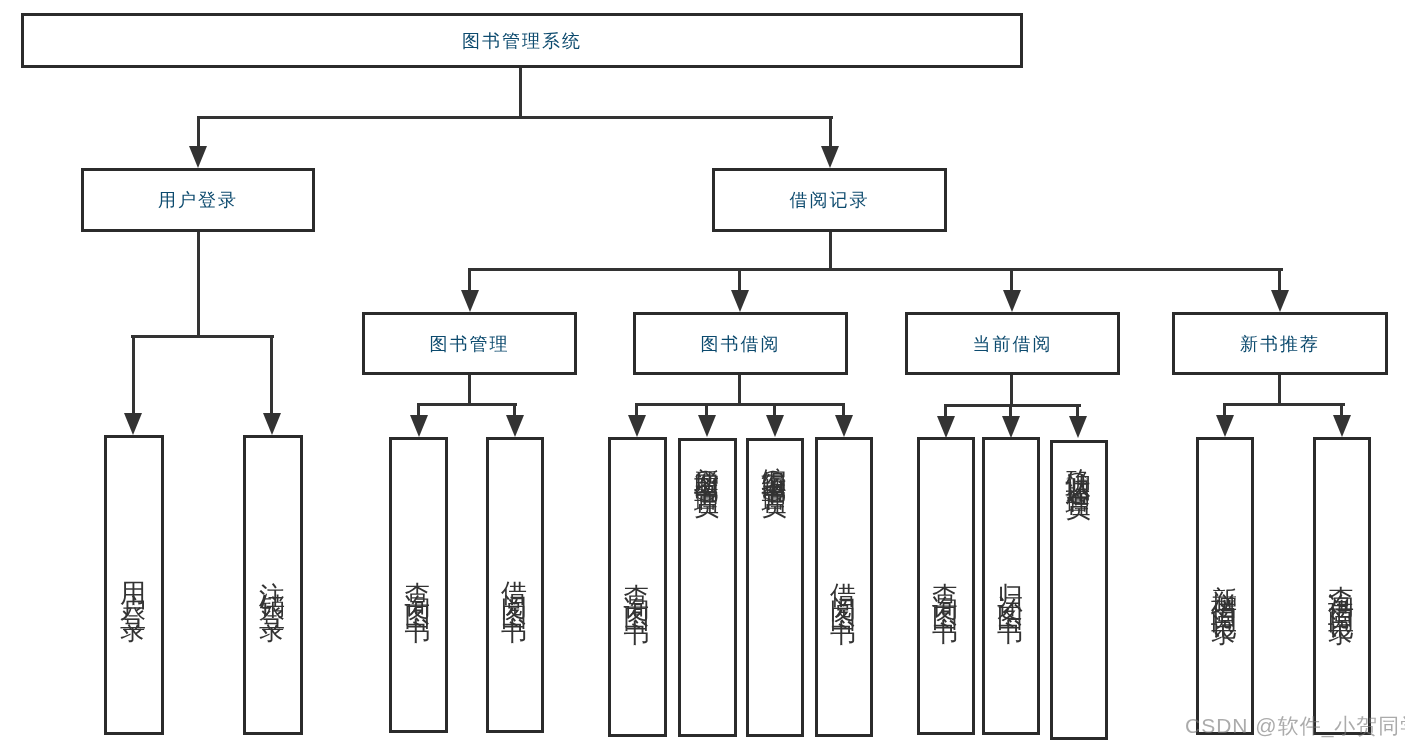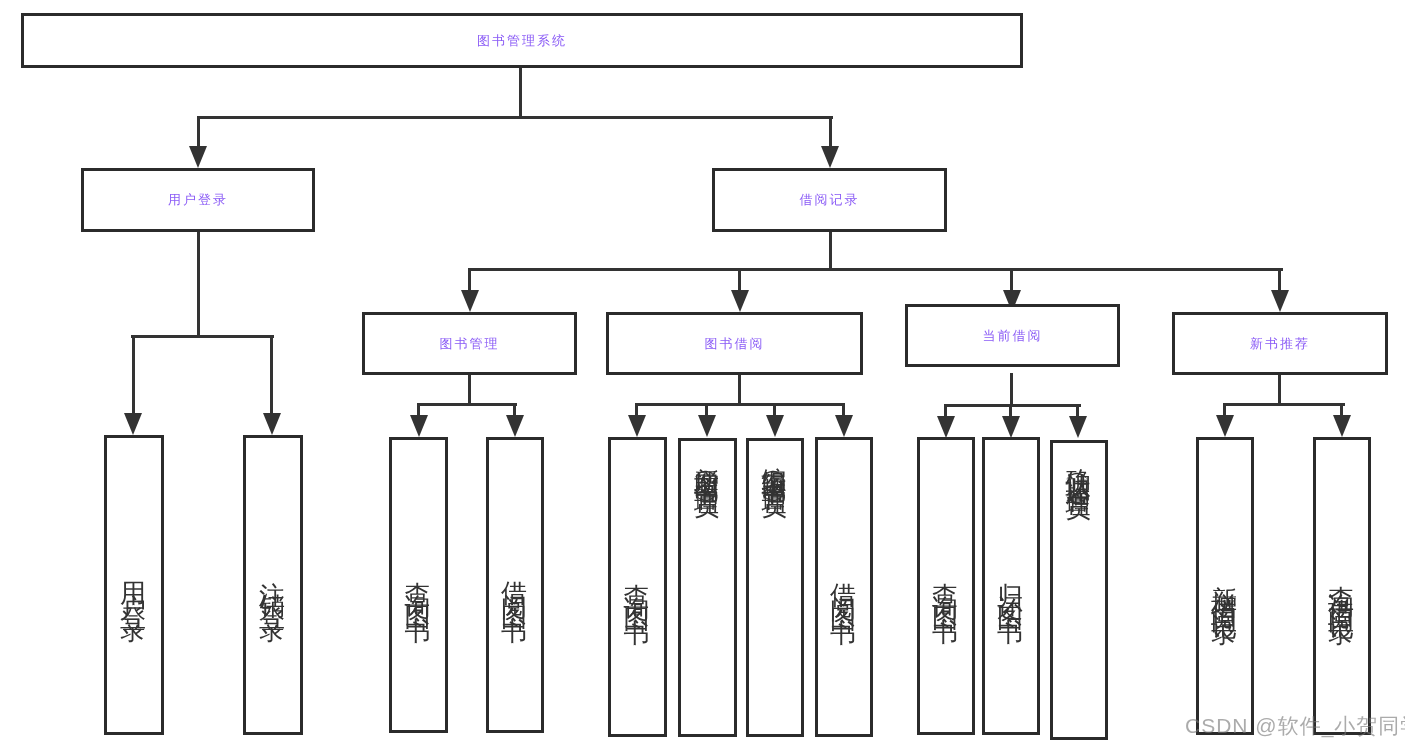--- a/index.html
+++ b/index.html
@@ -14,23 +14,23 @@
   .box{
     position:absolute;
     box-sizing:border-box;
     border:3px solid #2b2b2b;
     background:#ffffff;
     display:flex;
     align-items:center;
     justify-content:center;
   }
   .hlabel{
-    font-size:13px;
+    font-size:18px;
     letter-spacing:2px;
-    color:#8b5cf6;
+    color:#0c4a6e;
     white-space:nowrap;
   }
   .vlabel{
     writing-mode:vertical-rl;
     text-orientation:mixed;
     color:#333333;
     white-space:nowrap;
   }
   .v4{font-size:26px;letter-spacing:12px;}
   .v6{font-size:26px;letter-spacing:7px;}
@@ -124,24 +124,24 @@
   <div class="box" style="left:81px;top:168px;width:234px;height:64px;">
     <span class="hlabel">用户登录</span>
   </div>
   <div class="box" style="left:712px;top:168px;width:235px;height:64px;">
     <span class="hlabel">借阅记录</span>
   </div>
 
   <div class="box" style="left:362px;top:312px;width:215px;height:63px;">
     <span class="hlabel">图书管理</span>
   </div>
-  <div class="box" style="left:606px;top:312px;width:257px;height:63px;">
+  <div class="box" style="left:633px;top:312px;width:215px;height:63px;">
     <span class="hlabel">图书借阅</span>
   </div>
-  <div class="box" style="left:905px;top:304px;width:215px;height:63px;font-family:Liberation Mono, monospace;">
+  <div class="box" style="left:905px;top:312px;width:215px;height:63px;font-family:Liberation Mono, monospace;">
     <span class="hlabel">当前借阅</span>
   </div>
   <div class="box" style="left:1172px;top:312px;width:216px;height:63px;">
     <span class="hlabel">新书推荐</span>
   </div>
 
   <div class="box" style="left:104px;top:435px;width:60px;height:300px;">
     <span class="vlabel v4">用户登录</span>
   </div>
   <div class="box" style="left:243px;top:435px;width:60px;height:300px;">

